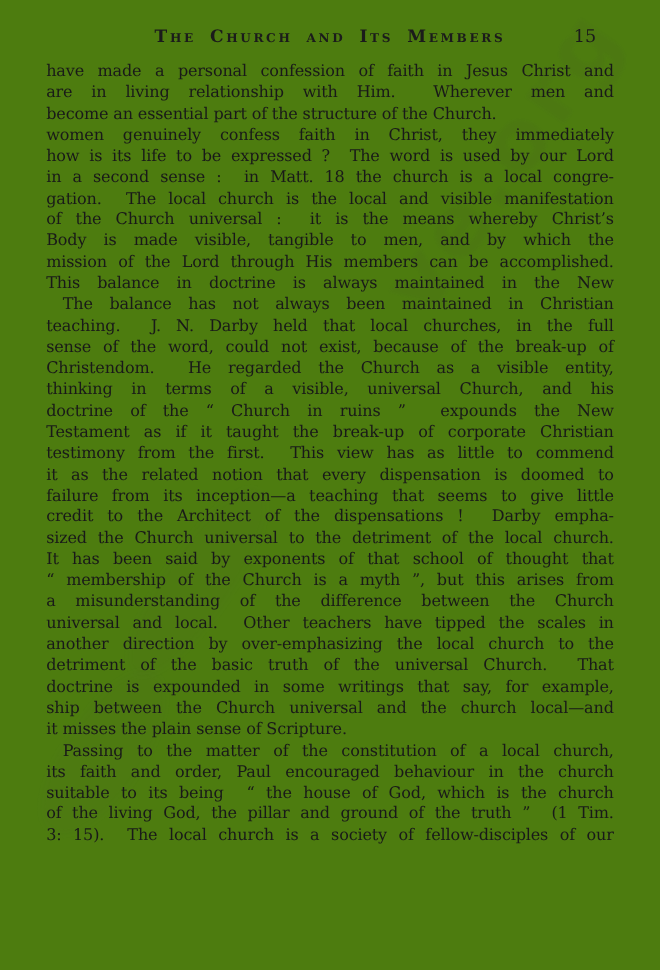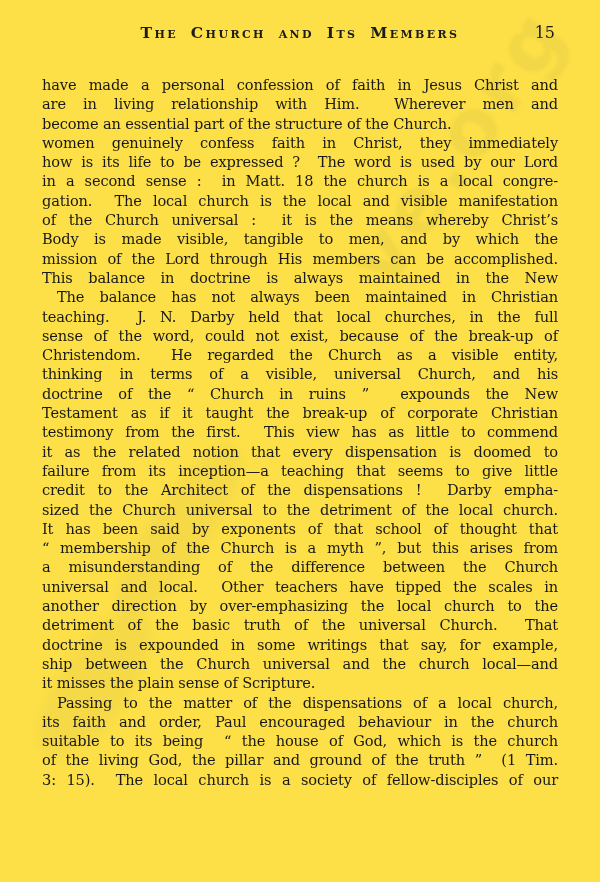--- a/index.html
+++ b/index.html
@@ -52,21 +52,21 @@
     white-space: nowrap;
     font-variant: small-caps;
     font-weight: bold;
     font-size: 15.5px;
     letter-spacing: 2.4px;
     word-spacing: 5px;
     color: #1b1b1b;
   }
   .header-page-number {
     position: absolute;
-    right: 3px; top: 0;
+    right: 16px; top: 0;
     font-size: 16px;
     color: #1b1b1b;
   }
   .body-text {
     position: absolute;
     top: 55px; left: 42px;
     width: 516px;
     color: #191919;
   }
   .ln {
@@ -78,32 +78,32 @@
     height: 19.3px;
     overflow: visible;
     white-space: normal;
   }
   .ln.indent { text-indent: 15px; }
   .ln.last { text-align-last: left; }
 </style>
 </head>
 <body>
 
-<div class="page" style="background: #fde047;">
+<div class="page" style="background: #4d7c0f;">
 
   <div class="watermark-text">ve.org</div>
   <div class="watermark-smudge smudge-1"></div>
   <div class="watermark-smudge smudge-2"></div>
 
   <div class="running-header">
     <div class="header-title">The Church and Its Members</div>
     <div class="header-page-number">15</div>
   </div>
 
-  <div class="body-text" id="body-text" style="color: rgb(25, 25, 25); margin-top: 20px;">
+  <div class="body-text" id="body-text" style="color: rgb(25, 25, 25);">
       <div class="ln">have made a personal confession of faith in Jesus Christ and</div>
       <div class="ln">are in living relationship with Him.&nbsp; Wherever men and</div>
       <div class="ln last">become an essential part of the structure of the Church.</div>
       <div class="ln">women genuinely confess faith in Christ, they immediately</div>
       <div class="ln">how is its life to be expressed ?&nbsp; The word is used by our Lord</div>
       <div class="ln">in a second sense :&nbsp; in Matt. 18 the church is a local congre-</div>
       <div class="ln">gation.&nbsp; The local church is the local and visible manifestation</div>
       <div class="ln">of the Church universal :&nbsp; it is the means whereby Christ’s</div>
       <div class="ln">Body is made visible, tangible to men, and by which the</div>
       <div class="ln">mission of the Lord through His members can be accomplished.</div>
@@ -122,20 +122,20 @@
       <div class="ln">sized the Church universal to the detriment of the local church.</div>
       <div class="ln">It has been said by exponents of that school of thought that</div>
       <div class="ln">“ membership of the Church is a myth ”, but this arises from</div>
       <div class="ln">a misunderstanding of the difference between the Church</div>
       <div class="ln">universal and local.&nbsp; Other teachers have tipped the scales in</div>
       <div class="ln">another direction by over-emphasizing the local church to the</div>
       <div class="ln">detriment of the basic truth of the universal Church.&nbsp; That</div>
       <div class="ln">doctrine is expounded in some writings that say, for example,</div>
       <div class="ln">ship between the Church universal and the church local—and</div>
       <div class="ln last">it misses the plain sense of Scripture.</div>
-      <div class="ln indent">Passing to the matter of the dispensations of a local church,</div>
+      <div class="ln indent">Passing to the matter of the constitution of a local church,</div>
       <div class="ln">its faith and order, Paul encouraged behaviour in the church</div>
       <div class="ln">suitable to its being&nbsp; “ the house of God, which is the church</div>
       <div class="ln">of the living God, the pillar and ground of the truth ”&nbsp; (1 Tim.</div>
       <div class="ln">3:&nbsp;15).&nbsp; The local church is a society of fellow-disciples of our</div>
     </div>
 
 </div>
 
 </body></html>

